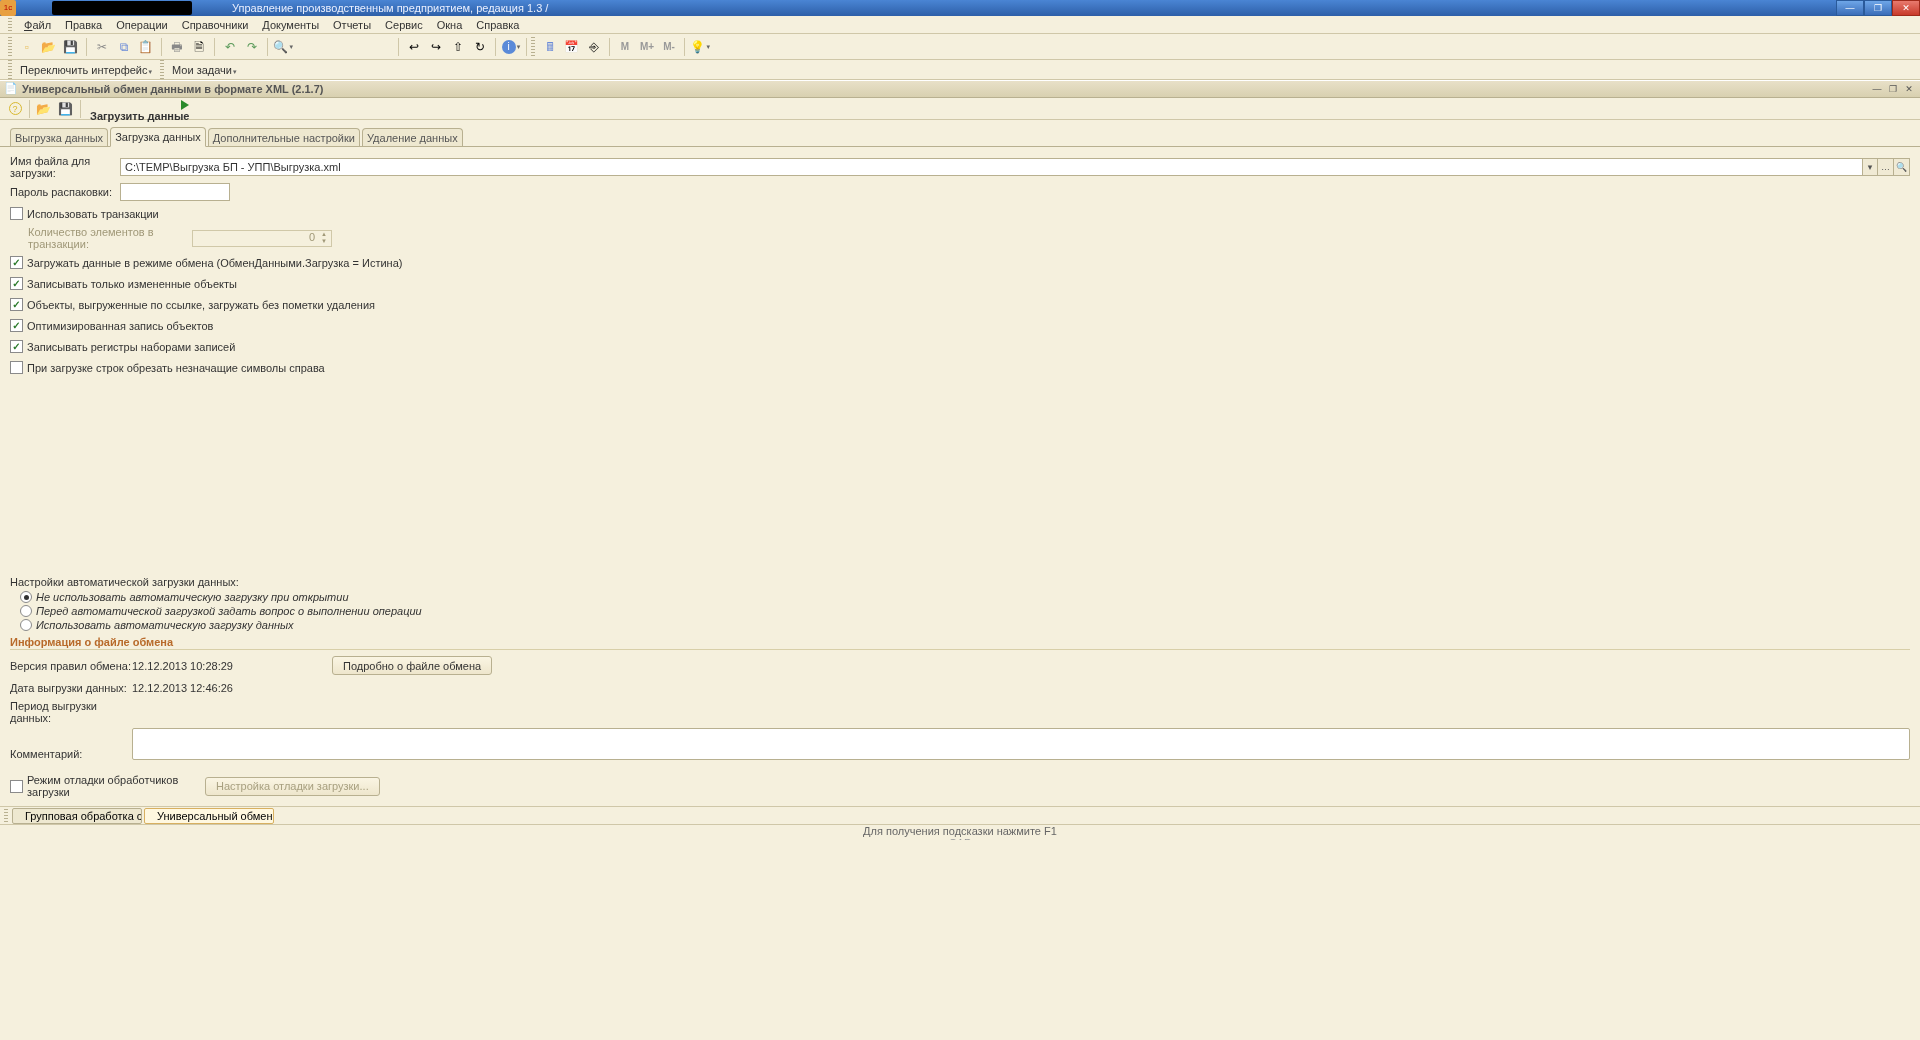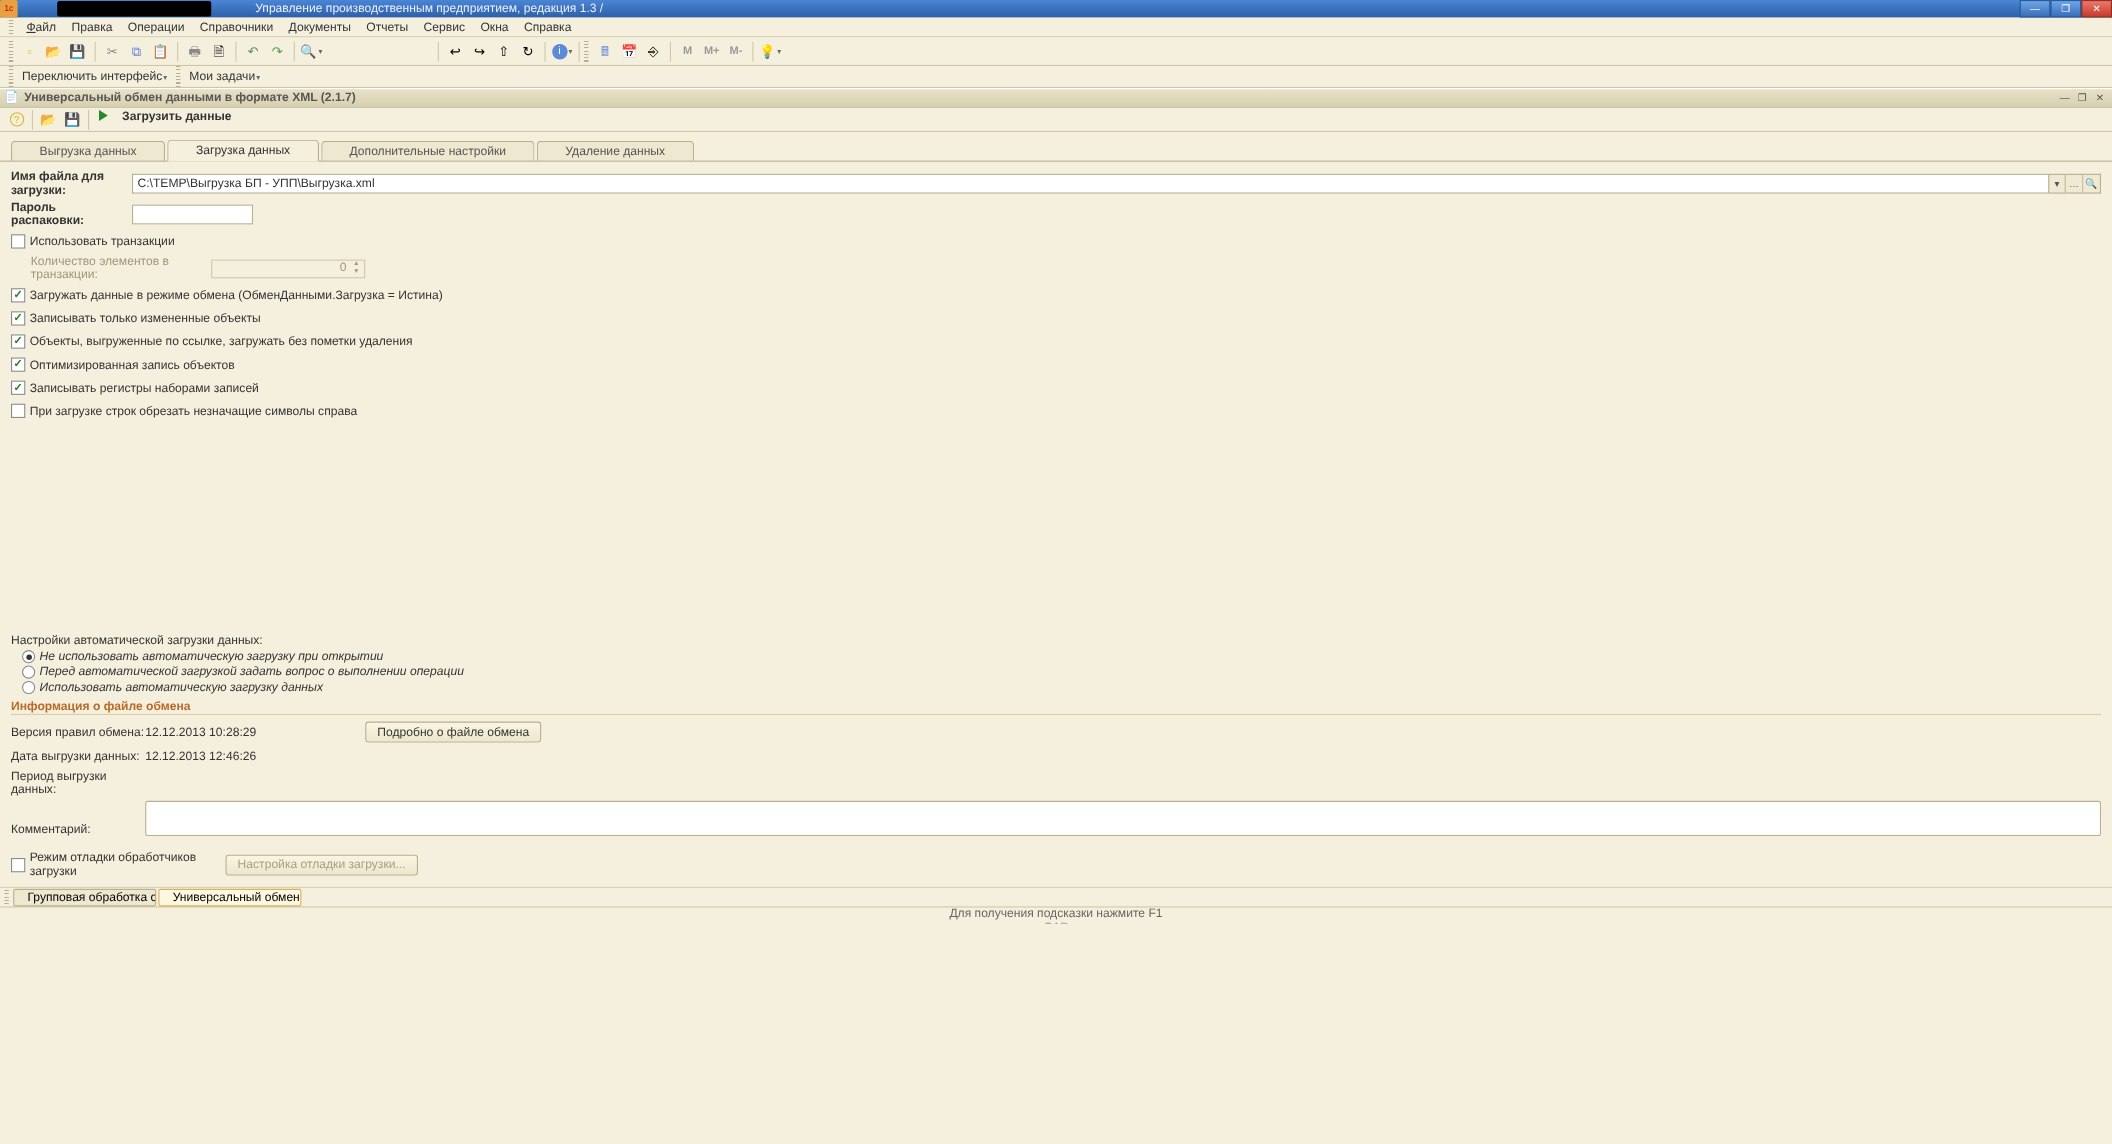--- a/index.html
+++ b/index.html
@@ -31,33 +31,33 @@
 
 .subwin-title { height:18px; background:linear-gradient(to bottom,#e8e0c8,#d8d0b0); border-top:1px solid #fff; border-bottom:1px solid #b8b090; display:flex; align-items:center; padding-left:4px;}
 .subwin-title .icon { width:14px; height:14px; display:inline-block; margin-right:4px;}
 .subwin-title .title { font-weight:bold; color:#555; flex:1;}
 .subwin-title .wbtns { display:flex; gap:2px; padding-right:4px;}
 .subwin-title .wbtns div { width:14px; height:14px; font-size:9px; text-align:center; line-height:14px; color:#555; cursor:default;}
 
 
 .subwin-tb { height:22px; background:#f5f0dd; display:flex; align-items:center; padding-left:4px; border-bottom:1px solid #cfc7a8;}
 .subwin-tb .sep { width:1px; height:18px; background:#cfc7a8; margin:0 3px;}
-.run-btn { display:flex; align-items:flex-start; gap:13px; padding:0 6px; height:18px;}
+.run-btn { display:flex; align-items:flex-end; gap:0; padding:0 6px; height:18px;flex-direction:column;}
 .run-btn .tri { width:0; height:0; border-left:8px solid #2a8a2a; border-top:5px solid transparent; border-bottom:5px solid transparent;}
 .run-btn span { font-weight:bold; color:#333;}
 
 
 .tabs-row { height:20px; display:flex; align-items:flex-end; padding-left:10px; background:#f5f0dd; margin-top:6px;}
-.tab { padding:3px 25px; background:#eee8d0; border:1px solid #b8b090; border-bottom:none; border-radius:4px 4px 0 0; margin-right:2px; color:#555; cursor:default; position:relative; top:1px;}
+.tab { padding:3px 4px; background:#eee8d0; border:1px solid #b8b090; border-bottom:none; border-radius:4px 4px 0 0; margin-right:2px; color:#555; cursor:default; position:relative; top:1px;}
 .tab.active { background:#f5f0dd; border-bottom:1px solid #f5f0dd; color:#333; z-index:2;margin-top:46px;}
 .tab-content { border-top:1px solid #b8b090; padding:6px 10px; background:#f5f0dd; position:relative;}
 
 
 .form-row { display:flex; align-items:center; margin:2px 0; min-height:18px;}
-.form-row label.lbl { color:#333;font-weight:bold; }
+.form-row label.lbl { color:#333; }
 .text-input { height:18px; border:1px solid #b8b090; background:#fff; padding:0 4px; font-size:11px; color:#333;}
 .input-group { display:flex; flex:1;}
 .input-group .text-input { flex:1; border-right:none;}
 .input-btn { width:16px; height:18px; border:1px solid #b8b090; background:#f0ead4; display:flex; align-items:center; justify-content:center; font-size:9px; color:#555; cursor:default;}
 .input-btn + .input-btn { border-left:none;}
 
 .chk-row { display:flex; align-items:center; margin:2px 0; min-height:17px; gap:4px;}
 .chk { width:13px; height:13px; border:1px solid #8a8a8a; background:#fff; display:inline-flex; align-items:center; justify-content:center; font-size:10px; color:#2a7a2a; cursor:default;}
 .chk.checked::after { content:"✓"; font-weight:bold; line-height:10px;}
 .chk-row label { color:#333;}

